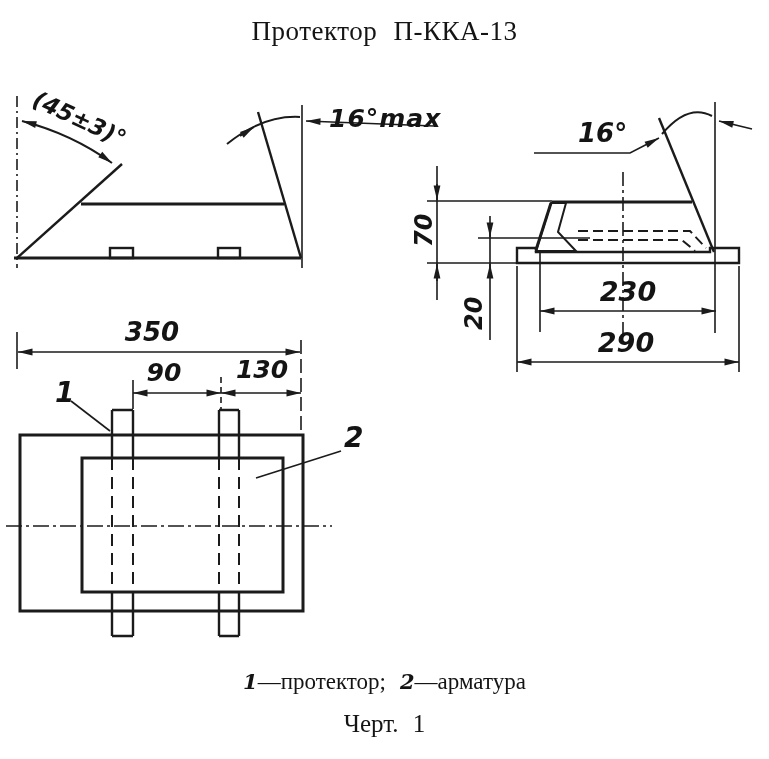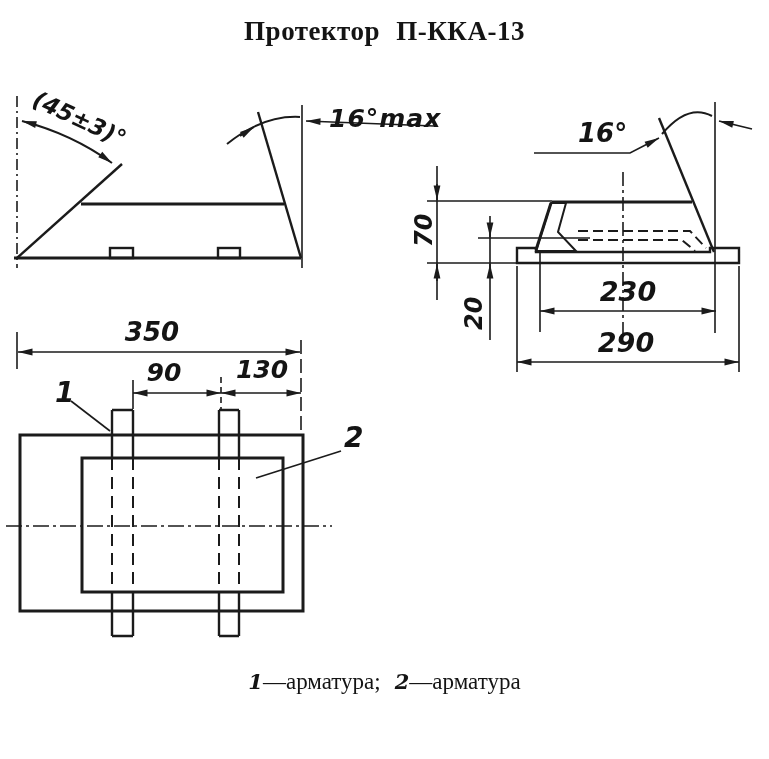--- a/index.html
+++ b/index.html
@@ -1,21 +1,21 @@
 <!DOCTYPE html>
 <html><head>
 <meta charset="utf-8">
 <style>
   html,body { margin:0; padding:0; background:#ffffff; }
   .page {
     position:relative; width:769px; height:759px; background:#ffffff;
     font-family:"Liberation Serif", serif; color:#141414; overflow:hidden;
   }
   .overlay { position:absolute; left:0; width:769px; text-align:center; }
-  .title   { top:16px; font-size:27px; font-weight:bold; word-spacing:9px; letter-spacing:0.5px; }
+  .title   { top:16px; font-size:27px; font-weight:normal; word-spacing:9px; letter-spacing:0.5px; }
   .legend  { top:669px; font-size:23px; }
   .legend .num { font-family:"DejaVu Serif", serif; font-style:italic; font-weight:bold; font-size:21px; }
   .legend .part2 { margin-left:14px; }
   .figlbl  { top:710px; font-size:25px; word-spacing:8px; }
   svg.draw { position:absolute; left:0; top:0; }
   .ln  { stroke:#1b1b1b; fill:none; }
   .w3  { stroke-width:3; }
   .w25 { stroke-width:2.4; }
   .w2  { stroke-width:2; }
   .w15 { stroke-width:1.6; }
@@ -119,17 +119,18 @@
       <text class="dim" x="262" y="378" font-size="25" text-anchor="middle">130</text>
 
       <line class="ln w15" x1="71" y1="401" x2="110" y2="431"></line>
       <text class="dim" x="55" y="402" font-size="28">1</text>
       <line class="ln w15" x1="341" y1="451" x2="256" y2="478"></line>
       <text class="dim" x="344" y="447" font-size="28">2</text>
     </g>
   </svg>
 
   <div class="overlay legend">
-    <span class="num">1</span><span>—арматура;</span><span class="num part2">2</span><span>—арматура</span>
+    <span class="num">1</span><span>—протектор;</span><span class="num part2">2</span><span>—арматура</span>
   </div>
 
+  <div class="overlay figlbl">Черт. 1</div>
 
 </div>
 
 </body></html>

